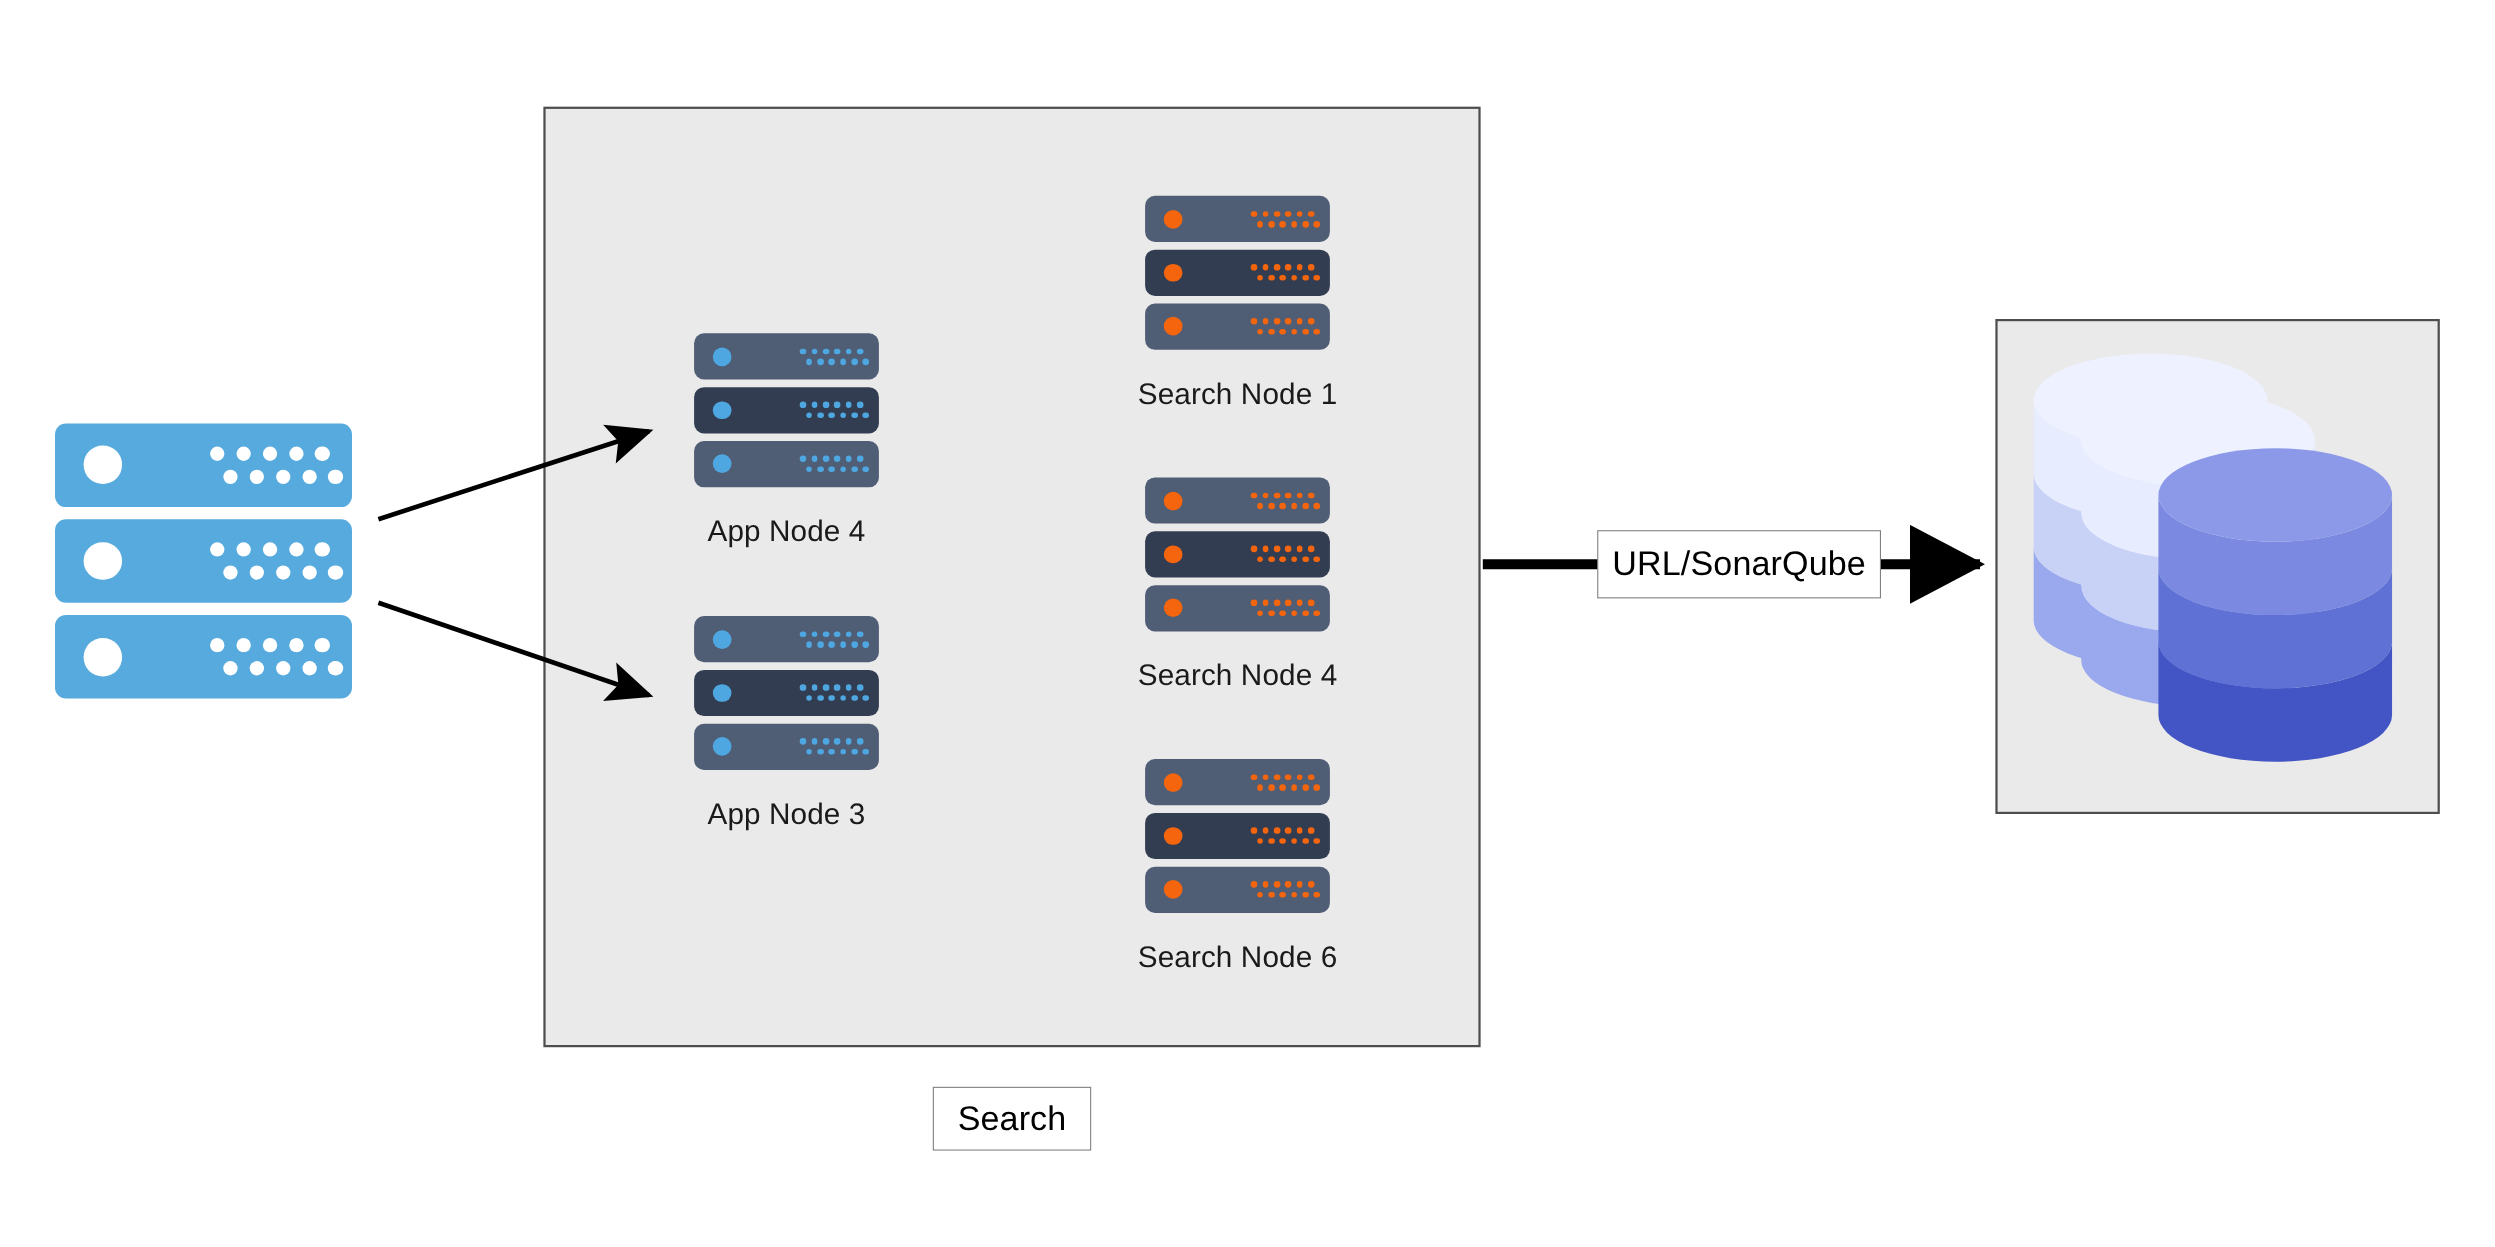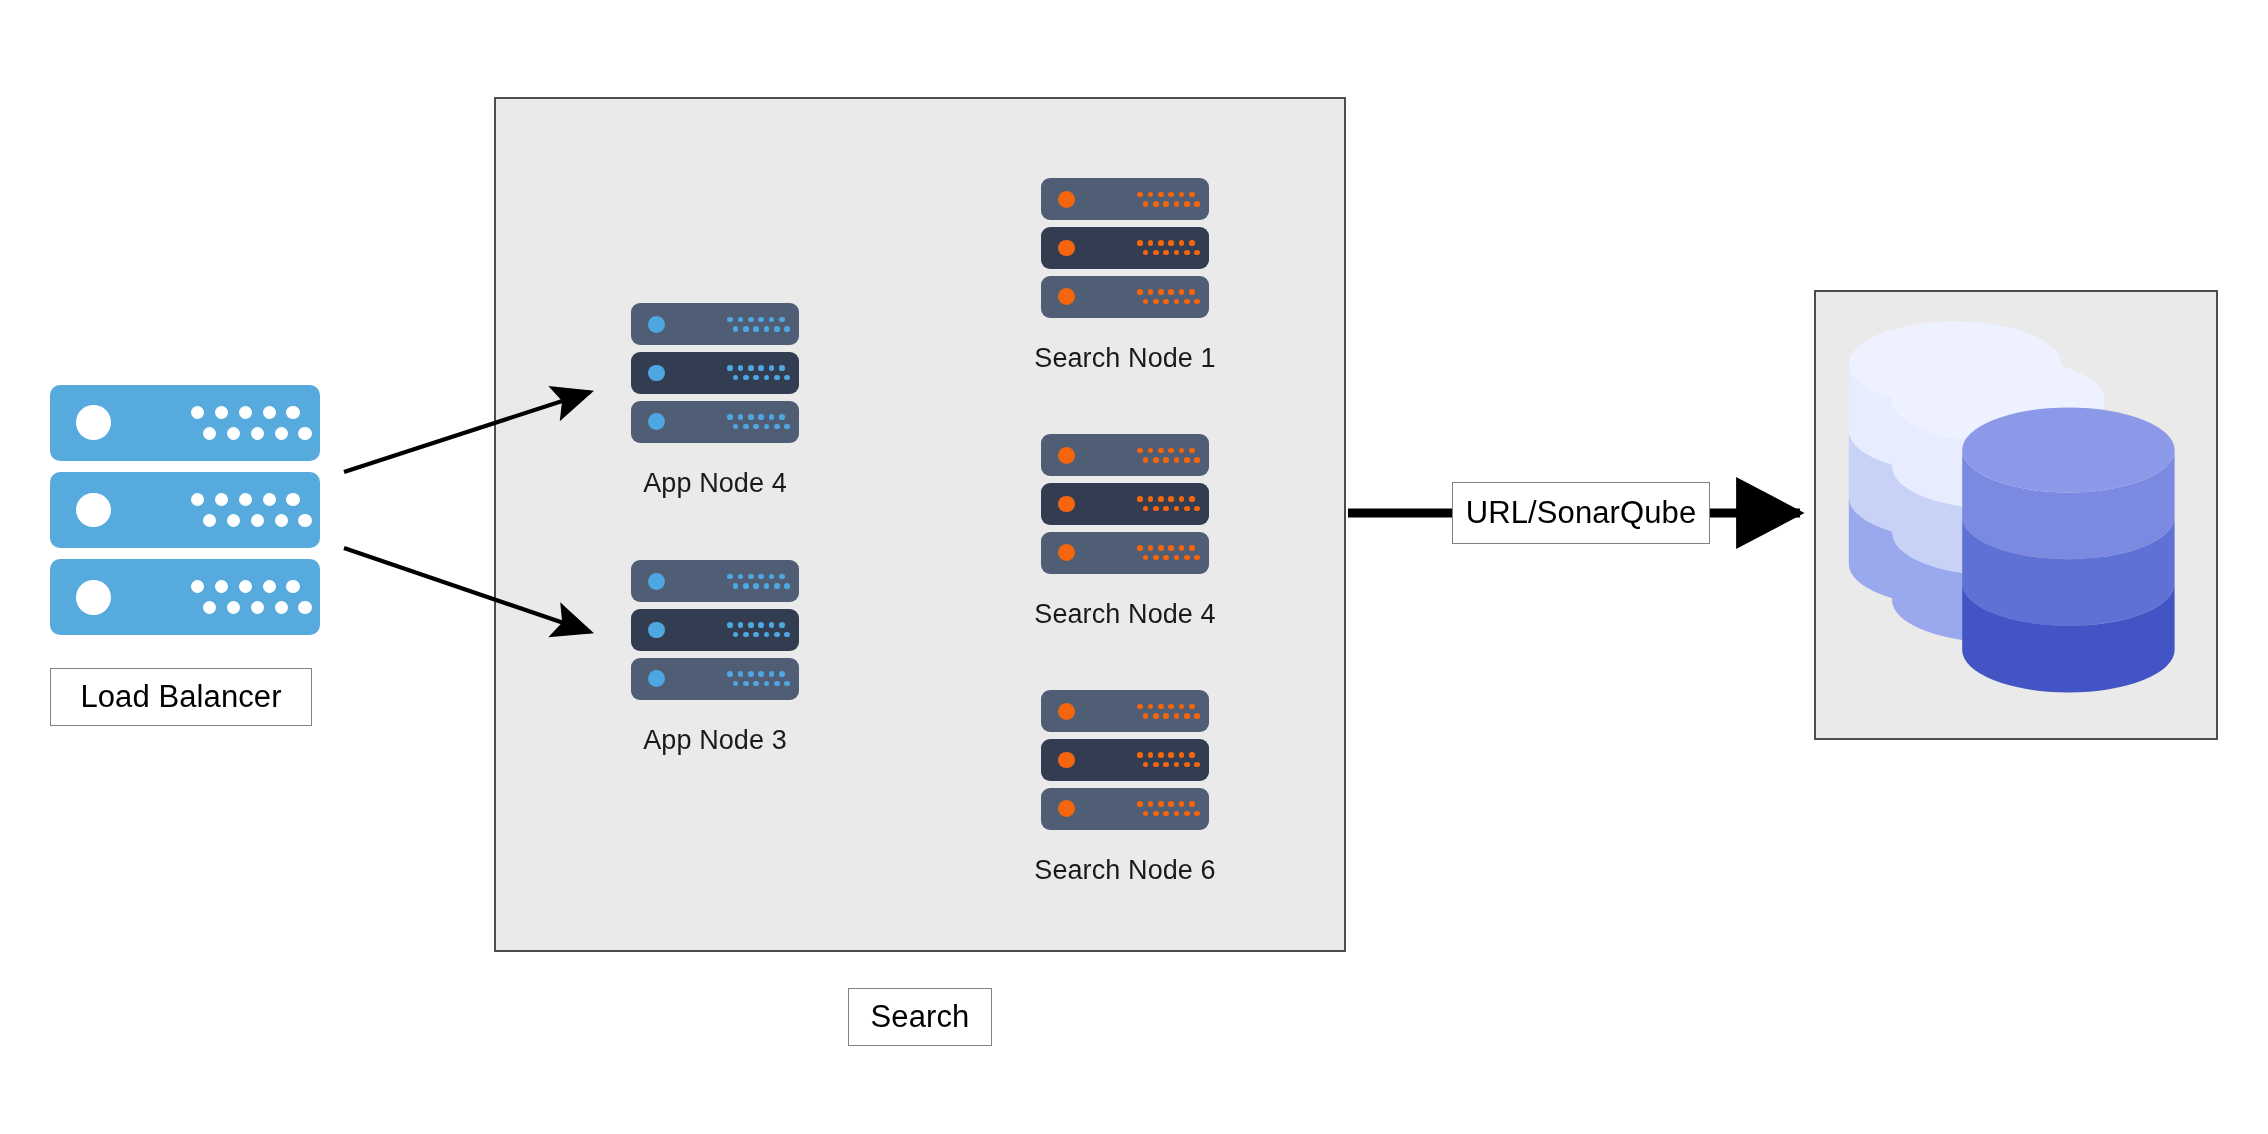--- a/index.html
+++ b/index.html
@@ -139,21 +139,20 @@
         <div class="dot" style="width: 13.2708px; height: 13.2708px; background: rgb(255, 255, 255); left: 212.592px; top: 20.5319px;"></div>
         <div class="dot" style="width: 13.2708px; height: 13.2708px; background: rgb(255, 255, 255); left: 236.479px; top: 20.5319px;"></div>
         <div class="dot" style="width: 13.2708px; height: 13.2708px; background: rgb(255, 255, 255); left: 152.873px; top: 42.0306px;"></div>
         <div class="dot" style="width: 13.2708px; height: 13.2708px; background: rgb(255, 255, 255); left: 176.76px; top: 42.0306px;"></div>
         <div class="dot" style="width: 13.2708px; height: 13.2708px; background: rgb(255, 255, 255); left: 200.648px; top: 42.0306px;"></div>
         <div class="dot" style="width: 13.2708px; height: 13.2708px; background: rgb(255, 255, 255); left: 224.535px; top: 42.0306px;"></div>
         <div class="dot" style="width: 13.2708px; height: 13.2708px; background: rgb(255, 255, 255); left: 248.423px; top: 42.0306px;"></div>
       </div>
     </div>
 
-  <div class="abs caption-box" style="left:50px; top:668px; width:262px; height:58px;">Load Balancer</div>
 
   <div class="server-stack" id="app-node-0" style="left:631px; top:303px; width:168px; height:140px;">
       <div class="server-bar light" style="top: 0px; height: 42.4667px;">
         <div class="dot" style="width: 16.9867px; height: 16.9867px; left: 16.8px; top: 12.74px; background: rgb(78, 167, 224);"></div>
         <div class="dot" style="width: 5.733px; height: 5.733px; background: rgb(78, 167, 224); left: 96.39px; top: 13.7231px;"></div>
         <div class="dot" style="width: 5.733px; height: 5.733px; background: rgb(78, 167, 224); left: 106.709px; top: 13.7231px;"></div>
         <div class="dot" style="width: 5.733px; height: 5.733px; background: rgb(78, 167, 224); left: 117.029px; top: 13.7231px;"></div>
         <div class="dot" style="width: 5.733px; height: 5.733px; background: rgb(78, 167, 224); left: 127.348px; top: 13.7231px;"></div>
         <div class="dot" style="width: 5.733px; height: 5.733px; background: rgb(78, 167, 224); left: 137.668px; top: 13.7231px;"></div>
         <div class="dot" style="width: 5.733px; height: 5.733px; background: rgb(78, 167, 224); left: 147.987px; top: 13.7231px;"></div>

